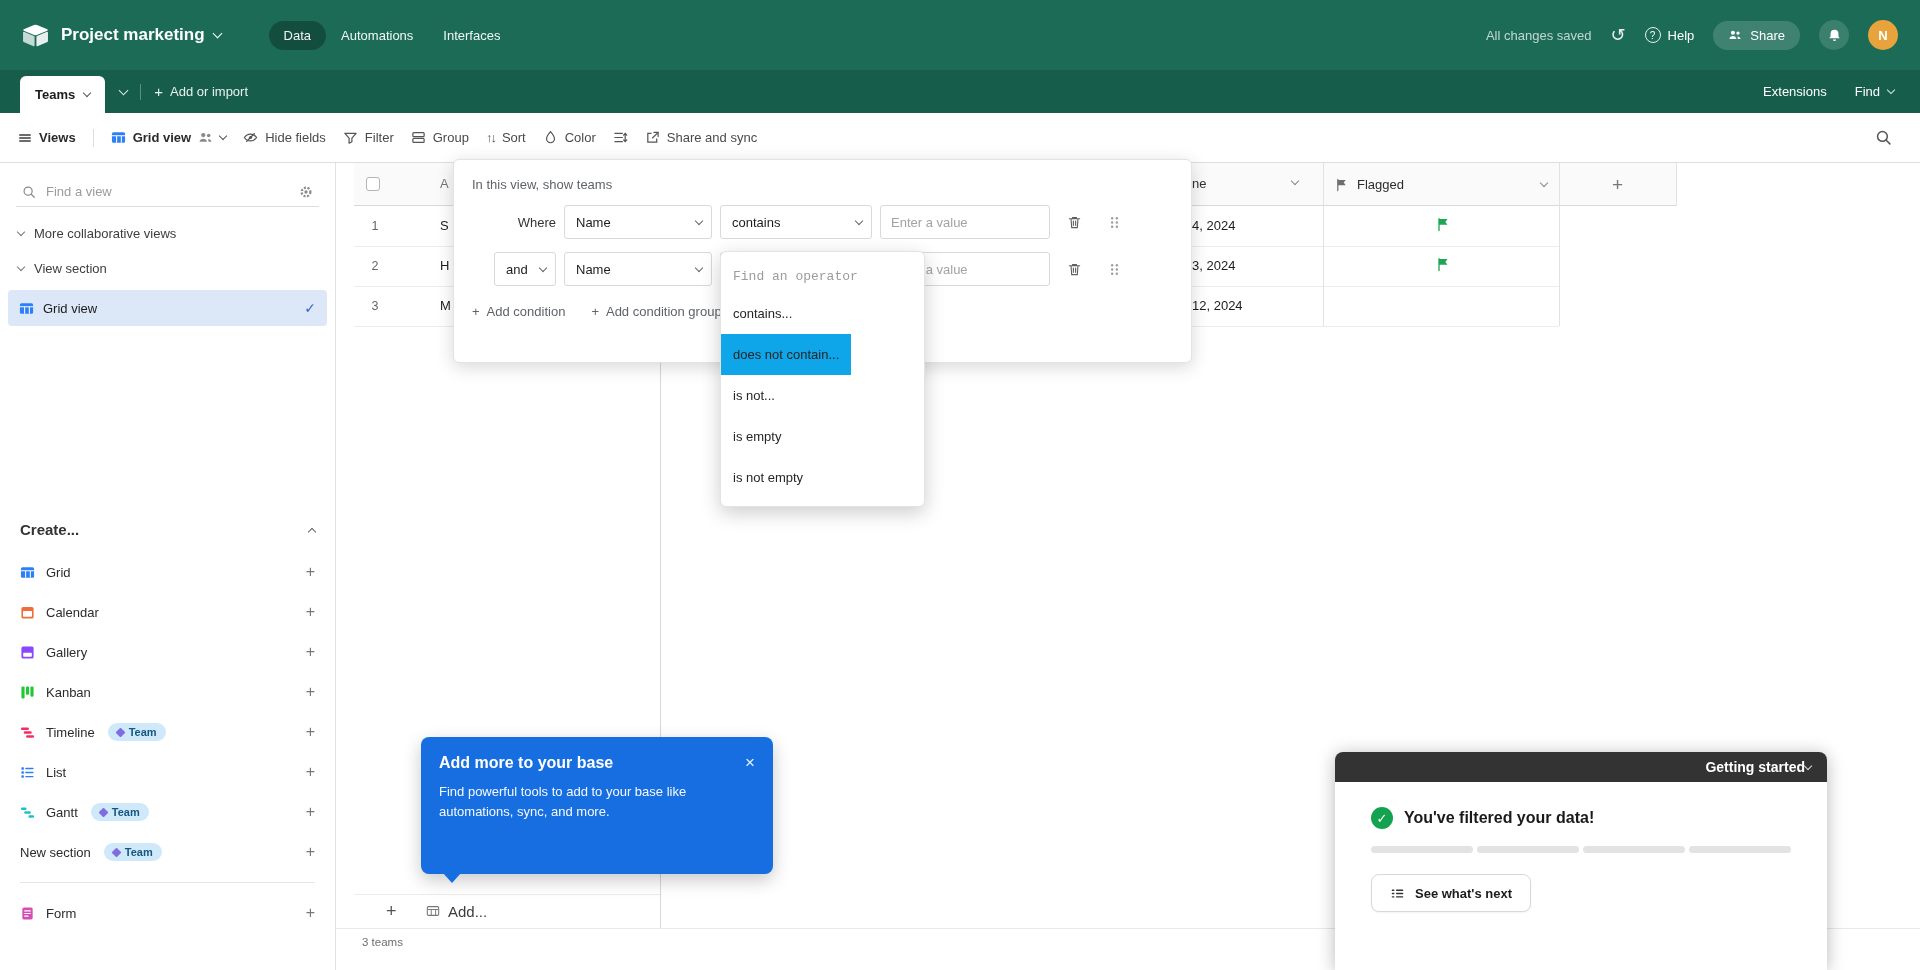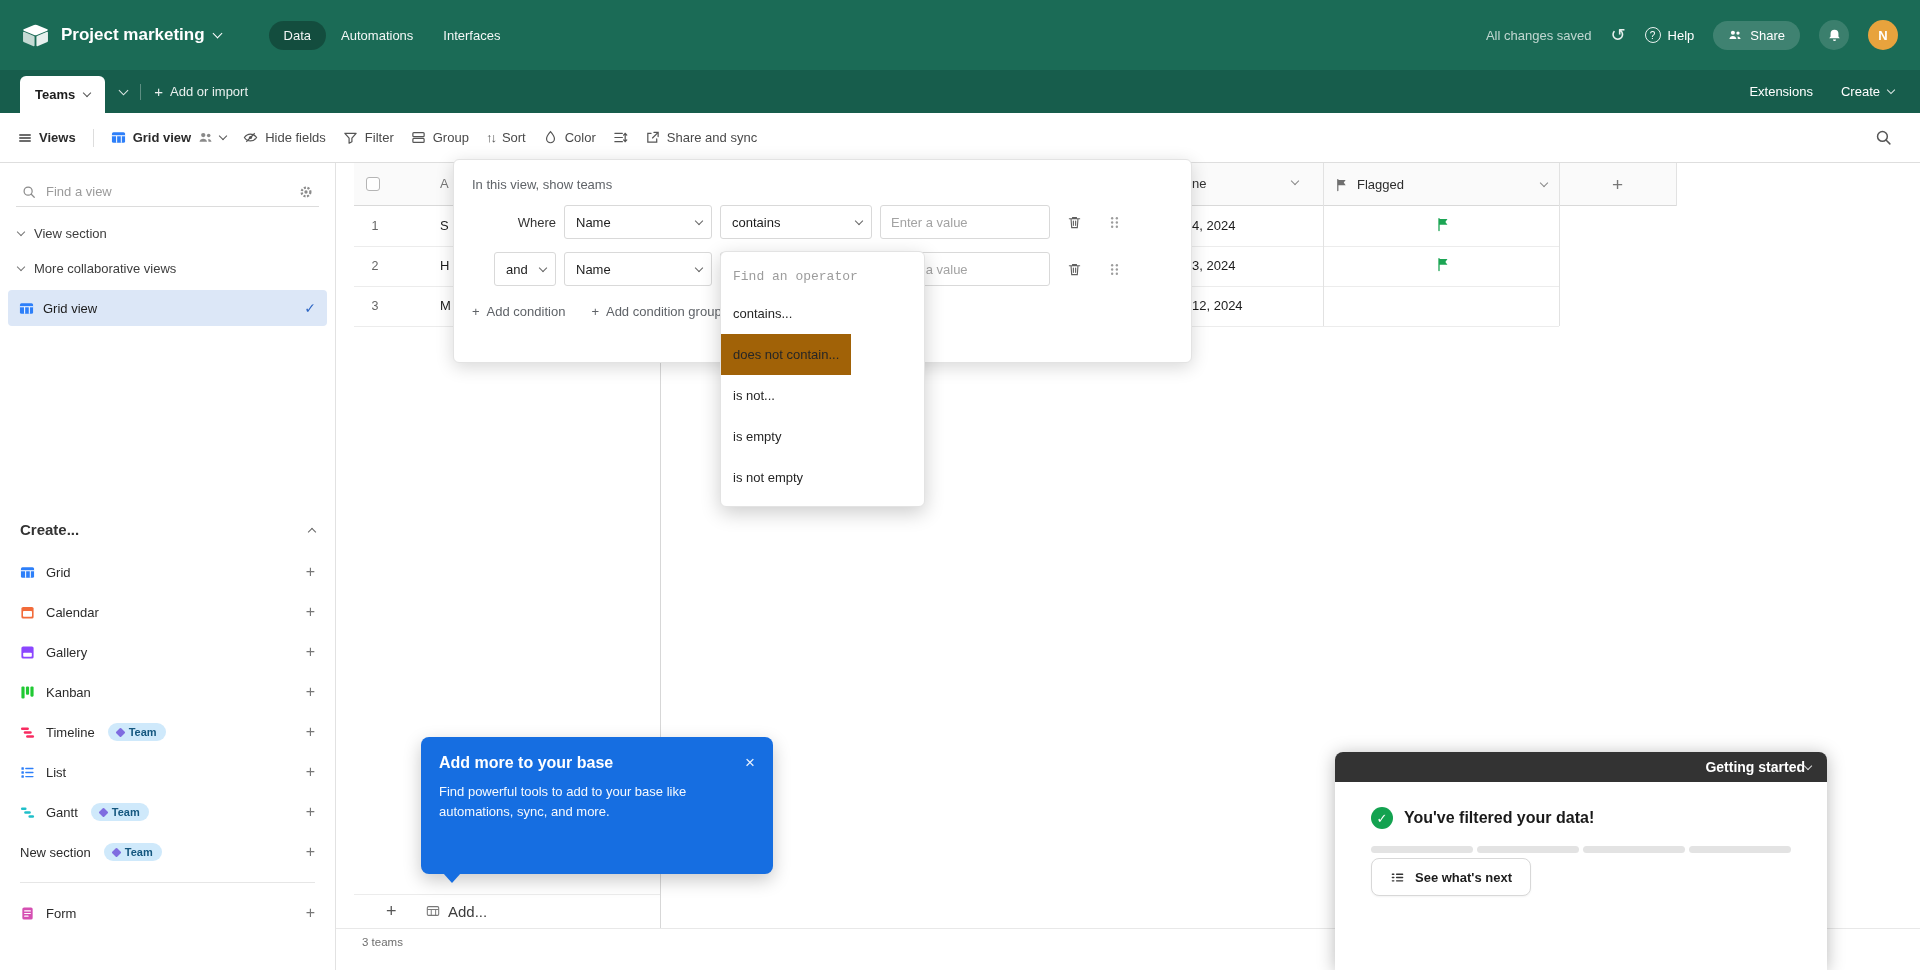--- a/index.html
+++ b/index.html
@@ -100,41 +100,41 @@
   .vinput::placeholder{color:#a3a3a3}
   .icon-cell{width:32px;height:32px;display:flex;align-items:center;justify-content:center;cursor:pointer}
   .fp-foot{display:flex;gap:26px;margin-top:18px;font-size:13px;color:#5f6368}
   .fp-add{display:flex;gap:7px;align-items:center;cursor:pointer}
   
   .op-dd{position:absolute;left:720px;top:251px;width:205px;background:#fff;border:1px solid #e3e3e3;border-radius:6px;box-shadow:0 6px 20px rgba(0,0,0,.2);z-index:50;padding-bottom:8px}
   .dd-search{padding:14px 12px 9px}
   .dd-search input{width:100%;border:0;outline:0;font-size:13px;font-family:Liberation Mono, monospace;color:#333}
   .dd-search input::placeholder{color:#9c9c9c}
   .dd-opt{height:41px;display:flex;align-items:center;padding:0 12px;font-size:13px;color:#262626;cursor:pointer}
-  .dd-opt.hl{background:#a16207}
+  .dd-opt.hl{background:#0ea5e9}
   
   .tipblue{position:absolute;left:421px;top:737px;width:352px;min-height:137px;background:#166ee1;border-radius:8px;color:#fff;padding:17px 18px;z-index:45;box-shadow:0 6px 18px rgba(0,0,0,.22)}
   .tipblue:after{content:"";position:absolute;left:22px;bottom:-9px;border-left:9px solid transparent;border-right:9px solid transparent;border-top:10px solid #166ee1}
   .tip-head{display:flex;justify-content:space-between;align-items:flex-start}
   .tip-title{font-size:16px;font-weight:700}
   .tip-close{font-size:17px;color:rgba(255,255,255,.9);cursor:pointer;line-height:1}
   .tip-body{margin-top:10px;font-size:13px;line-height:1.5;color:rgba(255,255,255,.96);padding-right:24px}
   
   .gs{position:absolute;left:1335px;top:752px;width:492px;height:218px;background:#fff;border-radius:8px 8px 0 0;box-shadow:0 2px 18px rgba(0,0,0,.28);z-index:60;overflow:hidden}
   .gs-head{height:30px;background:#333;color:#fff;display:flex;align-items:center;justify-content:flex-end;padding:0 16px;font-size:14px;font-weight:600;cursor:pointer}
   .gs-head .chev{border-color:#ddd}
   .gs-body{padding:25px 36px 0}
   .gs-row{display:flex;align-items:center;gap:11px}
   .gs-check{width:22px;height:22px;border-radius:50%;background:#13a250;color:#fff;display:flex;align-items:center;justify-content:center;font-size:13px;font-weight:700;flex:0 0 22px}
   .gs-msg{font-size:16px;font-weight:700;color:#1a1a1a}
   .gs-bar{display:flex;gap:4px;margin-top:17px}
   .gs-seg{flex:1;height:7px;background:#e3e3e3;border-radius:4px;overflow:hidden}
   .gs-fill{height:100%;background:#166ee1;border-radius:4px}
   .gs-fill.two{background:linear-gradient(90deg,#2750ae 0 52%,#166ee1 52% 100%)}
-  .gs-btn{margin-top:5px;display:inline-flex;align-items:center;gap:10px;height:38px;padding:4px 18px;border:1px solid #d8d8d8;border-radius:8px;font-size:13px;font-weight:600;color:#1c1c1c;cursor:pointer;background:#fff;box-shadow:0 1px 2px rgba(0,0,0,.05)}
+  .gs-btn{margin-top:21px;display:inline-flex;align-items:center;gap:10px;height:38px;padding:4px 18px;border:1px solid #d8d8d8;border-radius:8px;font-size:13px;font-weight:600;color:#1c1c1c;cursor:pointer;background:#fff;box-shadow:0 1px 2px rgba(0,0,0,.05)}
 </style>
 </head>
 <body>
 
 <div id="canvas">
 
   <header class="topbar">
     <div class="tb-left">
       <span>
         <svg class="logo-svg" viewBox="0 0 26 22">
@@ -192,21 +192,21 @@
         <span class="chev lt"></span>
       </span>
     <span class="vdiv"></span>
     <span class="add-import">
       <span class="plus-g">+</span>
       <span>Add or import</span>
     </span>
     <div class="tab-right">
       <span>Extensions</span>
       <span class="tools">
-        <span>Create</span>
+        <span>Find</span>
         <span class="chev lt sm"></span>
       </span>
     </div>
   </div>
 
   <div class="toolbar">
     <span class="tbtn strong">
       <span>
           <svg class="i14" viewBox="0 0 16 16">
             <path d="M2 4.5h12M2 8h12M2 11.5h12" stroke="#3d3d3d" stroke-width="1.6" stroke-linecap="round"></path>
@@ -308,25 +308,25 @@
       <input placeholder="Find a view" style="">
       <span>
           <svg class="i14" viewBox="0 0 16 16">
             <circle cx="8" cy="8" r="5" fill="none" stroke="#8b8b8b" stroke-width="2.6" stroke-dasharray="2.4 1.7"></circle>
             <circle cx="8" cy="8" r="1.9" fill="#8b8b8b"></circle>
           </svg>
         </span>
     </div>
     <div class="side-section">
       <span class="chev sm"></span>
-      <span>View section</span>
+      <span>More collaborative views</span>
     </div>
     <div class="side-section">
       <span class="chev sm"></span>
-      <span>More collaborative views</span>
+      <span>View section</span>
     </div>
     <div class="view-item selected">
       <span>
           <svg class="i15" viewBox="0 0 16 16">
             <rect x="1" y="2.5" width="14" height="11" rx="1.6" fill="#2d7ff9"></rect>
             <path d="M1 6.2h14M6 6.2v7.3M11 6.2v7.3" stroke="#fff" stroke-width="1.1"></path>
           </svg>
         </span>
       <span>Grid view</span>
       <span class="vcheck">✓</span>

